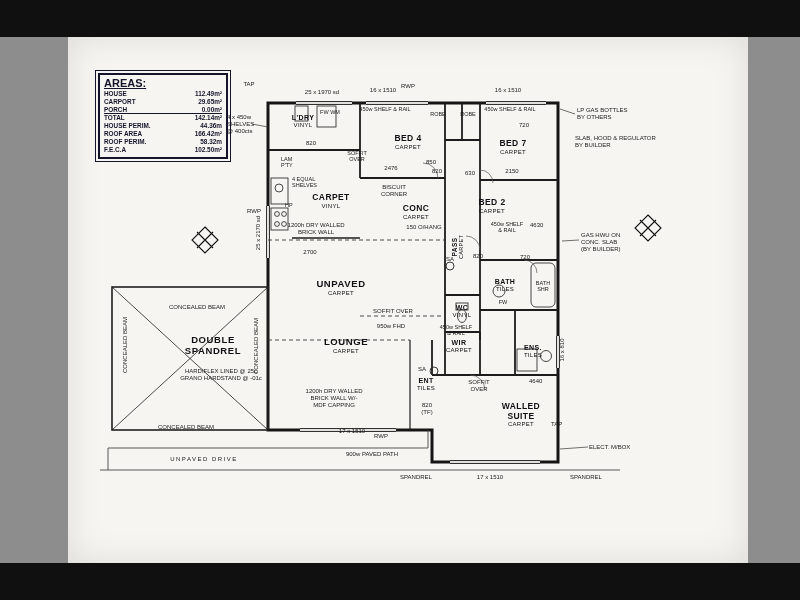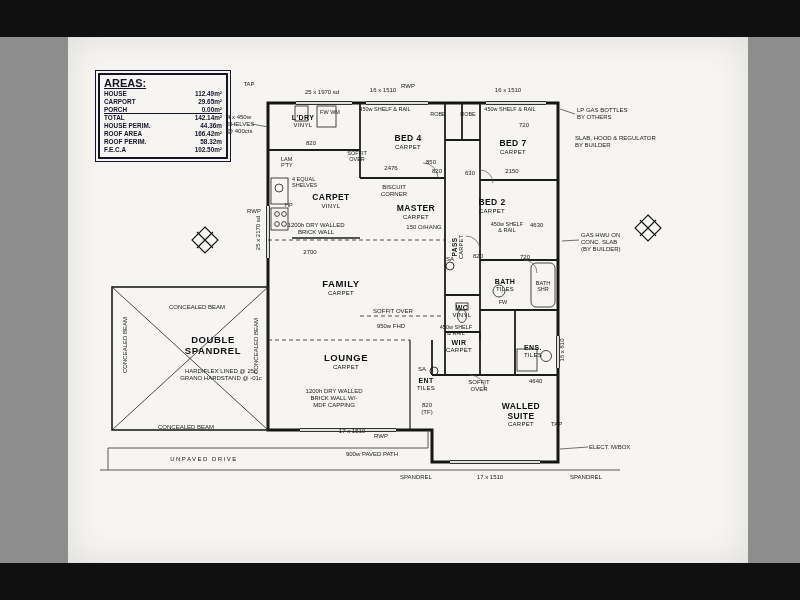--- a/index.html
+++ b/index.html
@@ -180,52 +180,52 @@
     </div>
   <div class="room" style="left:513px;top:139px">
       <div class="nm">BED 7</div>
       <div class="fl">CARPET</div>
     </div>
   <div class="room" style="left:331px;top:193px">
       <div class="nm">CARPET</div>
       <div class="fl">VINYL</div>
     </div>
   <div class="room" style="left:416px;top:204px">
-      <div class="nm">MASTER</div>
+      <div class="nm">CONC</div>
       <div class="fl">CARPET</div>
     </div>
   <div class="room" style="left:492px;top:198px">
       <div class="nm">BED 2</div>
       <div class="fl">CARPET</div>
     </div>
   <div class="room roomv" style="left:458px;top:247px">
       <div class="nm">PASS</div>
       <div class="fl">CARPET</div>
     </div>
   <div class="room lg" style="left:341px;top:279px">
-      <div class="nm">FAMILY</div>
+      <div class="nm">UNPAVED</div>
       <div class="fl">CARPET</div>
     </div>
   <div class="room sm" style="left:505px;top:278px">
       <div class="nm">BATH</div>
       <div class="fl">TILES</div>
     </div>
   <div class="room sm" style="left:462px;top:304px">
       <div class="nm">WC</div>
       <div class="fl">VINYL</div>
     </div>
   <div class="room sm" style="left:459px;top:339px">
       <div class="nm">WIR</div>
       <div class="fl">CARPET</div>
     </div>
   <div class="room sm" style="left:533px;top:344px">
       <div class="nm">ENS.</div>
       <div class="fl">TILES</div>
     </div>
-  <div class="room lg" style="left:346px;top:353px">
+  <div class="room lg" style="left:346px;top:337px">
       <div class="nm">LOUNGE</div>
       <div class="fl">CARPET</div>
     </div>
   <div class="room sm" style="left:426px;top:377px">
       <div class="nm">ENT</div>
       <div class="fl">TILES</div>
     </div>
   <div class="room" style="left:521px;top:402px">
       <div class="nm">WALLED
 SUITE</div>

